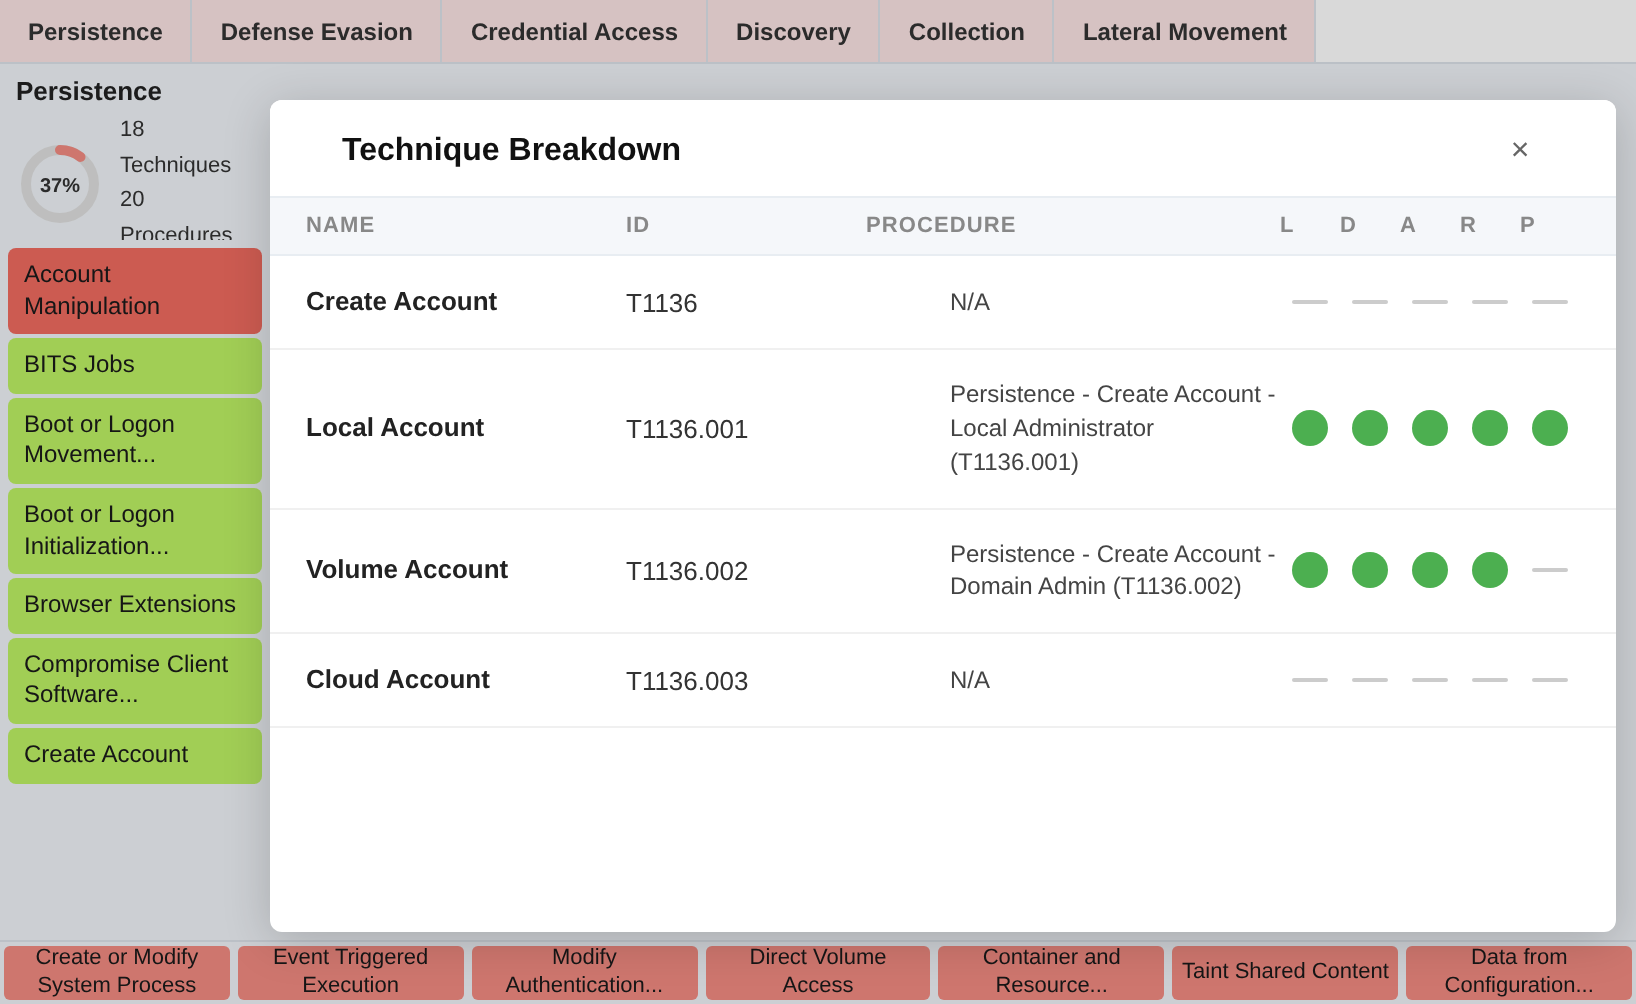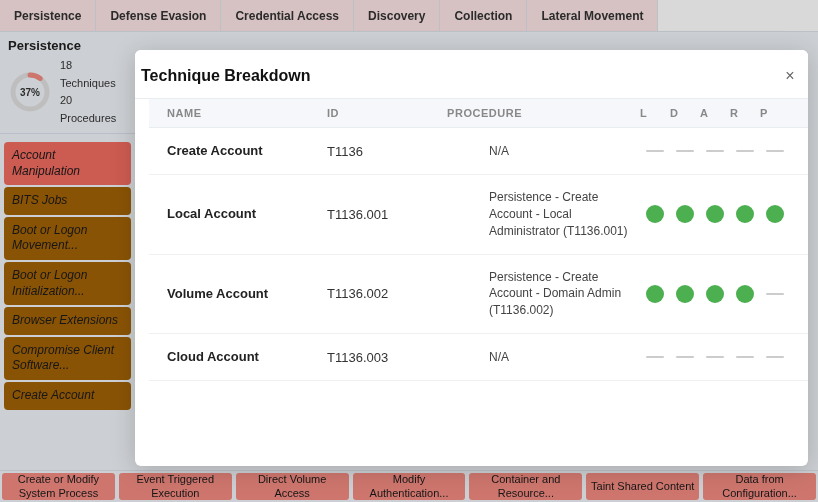--- a/index.html
+++ b/index.html
@@ -34,21 +34,21 @@
       width: 135px;
       bottom: 32px;
       display: flex;
       flex-direction: column;
       gap: 2px;
       padding: 4px;
       background: #f0f4f8;
       overflow: hidden;
     }
     .sidebar-item {
-      background: #a16207;
+      background: #bef264;
       border-radius: 4px;
       padding: 6px 8px;
       font-size: 12px;
       font-weight: 500;
       color: #1a1a1a;
       cursor: pointer;
       line-height: 1.3;
     }
     .sidebar-item.active { background: #f06b60; }
 
@@ -130,21 +130,21 @@
       box-shadow: 0 4px 24px rgba(0,0,0,0.18);
       display: flex;
       flex-direction: column;
       overflow: hidden;
       z-index: 20;
     }
     .modal-header {
       display: flex;
       align-items: center;
       justify-content: space-between;
-      padding: 14px 6px 10px;
+      padding: 14px 36px 10px;
       border-bottom: 1px solid #e8edf2;
       background: #fff;
     }
     .modal-title {
       font-size: 16px;
       font-weight: 700;
       color: #111;
     }
     .close-btn {
       width: 24px;
@@ -155,21 +155,20 @@
       cursor: pointer;
       color: #666;
       font-size: 16px;
       border-radius: 4px;
     }
 
     
     .modal-table {
       flex: 1;
       overflow-y: auto;
-      padding-left: 14px;
     }
     .table-header {
       display: grid;
       grid-template-columns: 160px 120px 1fr 30px 30px 30px 30px 30px;
       background: #f5f7fa;
       padding: 8px 18px;
       border-bottom: 1px solid #e8edf2;
     }
     .th {
       font-size: 11px;
@@ -254,21 +253,21 @@
       <circle cx="22" cy="22" r="17" fill="none" stroke="#f28b82" stroke-width="5" stroke-dasharray="37.7 106.8" stroke-dashoffset="26.7" stroke-linecap="round" transform="rotate(-90 22 22)"></circle>
       <text x="22" y="26" text-anchor="middle" font-size="10" font-weight="bold" fill="#333">37%</text>
     </svg>
     <div class="stats">
       <div><span>18</span> <span>Techniques</span></div>
       <div><span>20</span> <span>Procedures</span></div>
     </div>
   </div>
 </div>
 
-<div class="sidebar" style="top: 138px; font-style: italic;">
+<div class="sidebar" style="top: 120px;">
   <div class="sidebar-item active">
     <span>Account Manipulation</span>
   </div>
   <div class="sidebar-item">
     <span>BITS Jobs</span>
   </div>
   <div class="sidebar-item">
     <span>Boot or Logon Movement...</span>
   </div>
   <div class="sidebar-item">
@@ -395,26 +394,26 @@
 </div>
 
 <div class="bottom-bar">
   <div class="bottom-item">
     <span>Create or Modify System Process</span>
   </div>
   <div class="bottom-item">
     <span>Event Triggered Execution</span>
   </div>
   <div class="bottom-item">
+    <span>Modify Authentication...</span>
+  </div>
+  <div class="bottom-item">
     <span>Direct Volume Access</span>
   </div>
   <div class="bottom-item">
-    <span>Modify Authentication...</span>
-  </div>
-  <div class="bottom-item">
     <span>Container and Resource...</span>
   </div>
   <div class="bottom-item">
     <span>Taint Shared Content</span>
   </div>
   <div class="bottom-item">
     <span>Data from Configuration...</span>
   </div>
 </div>
 

